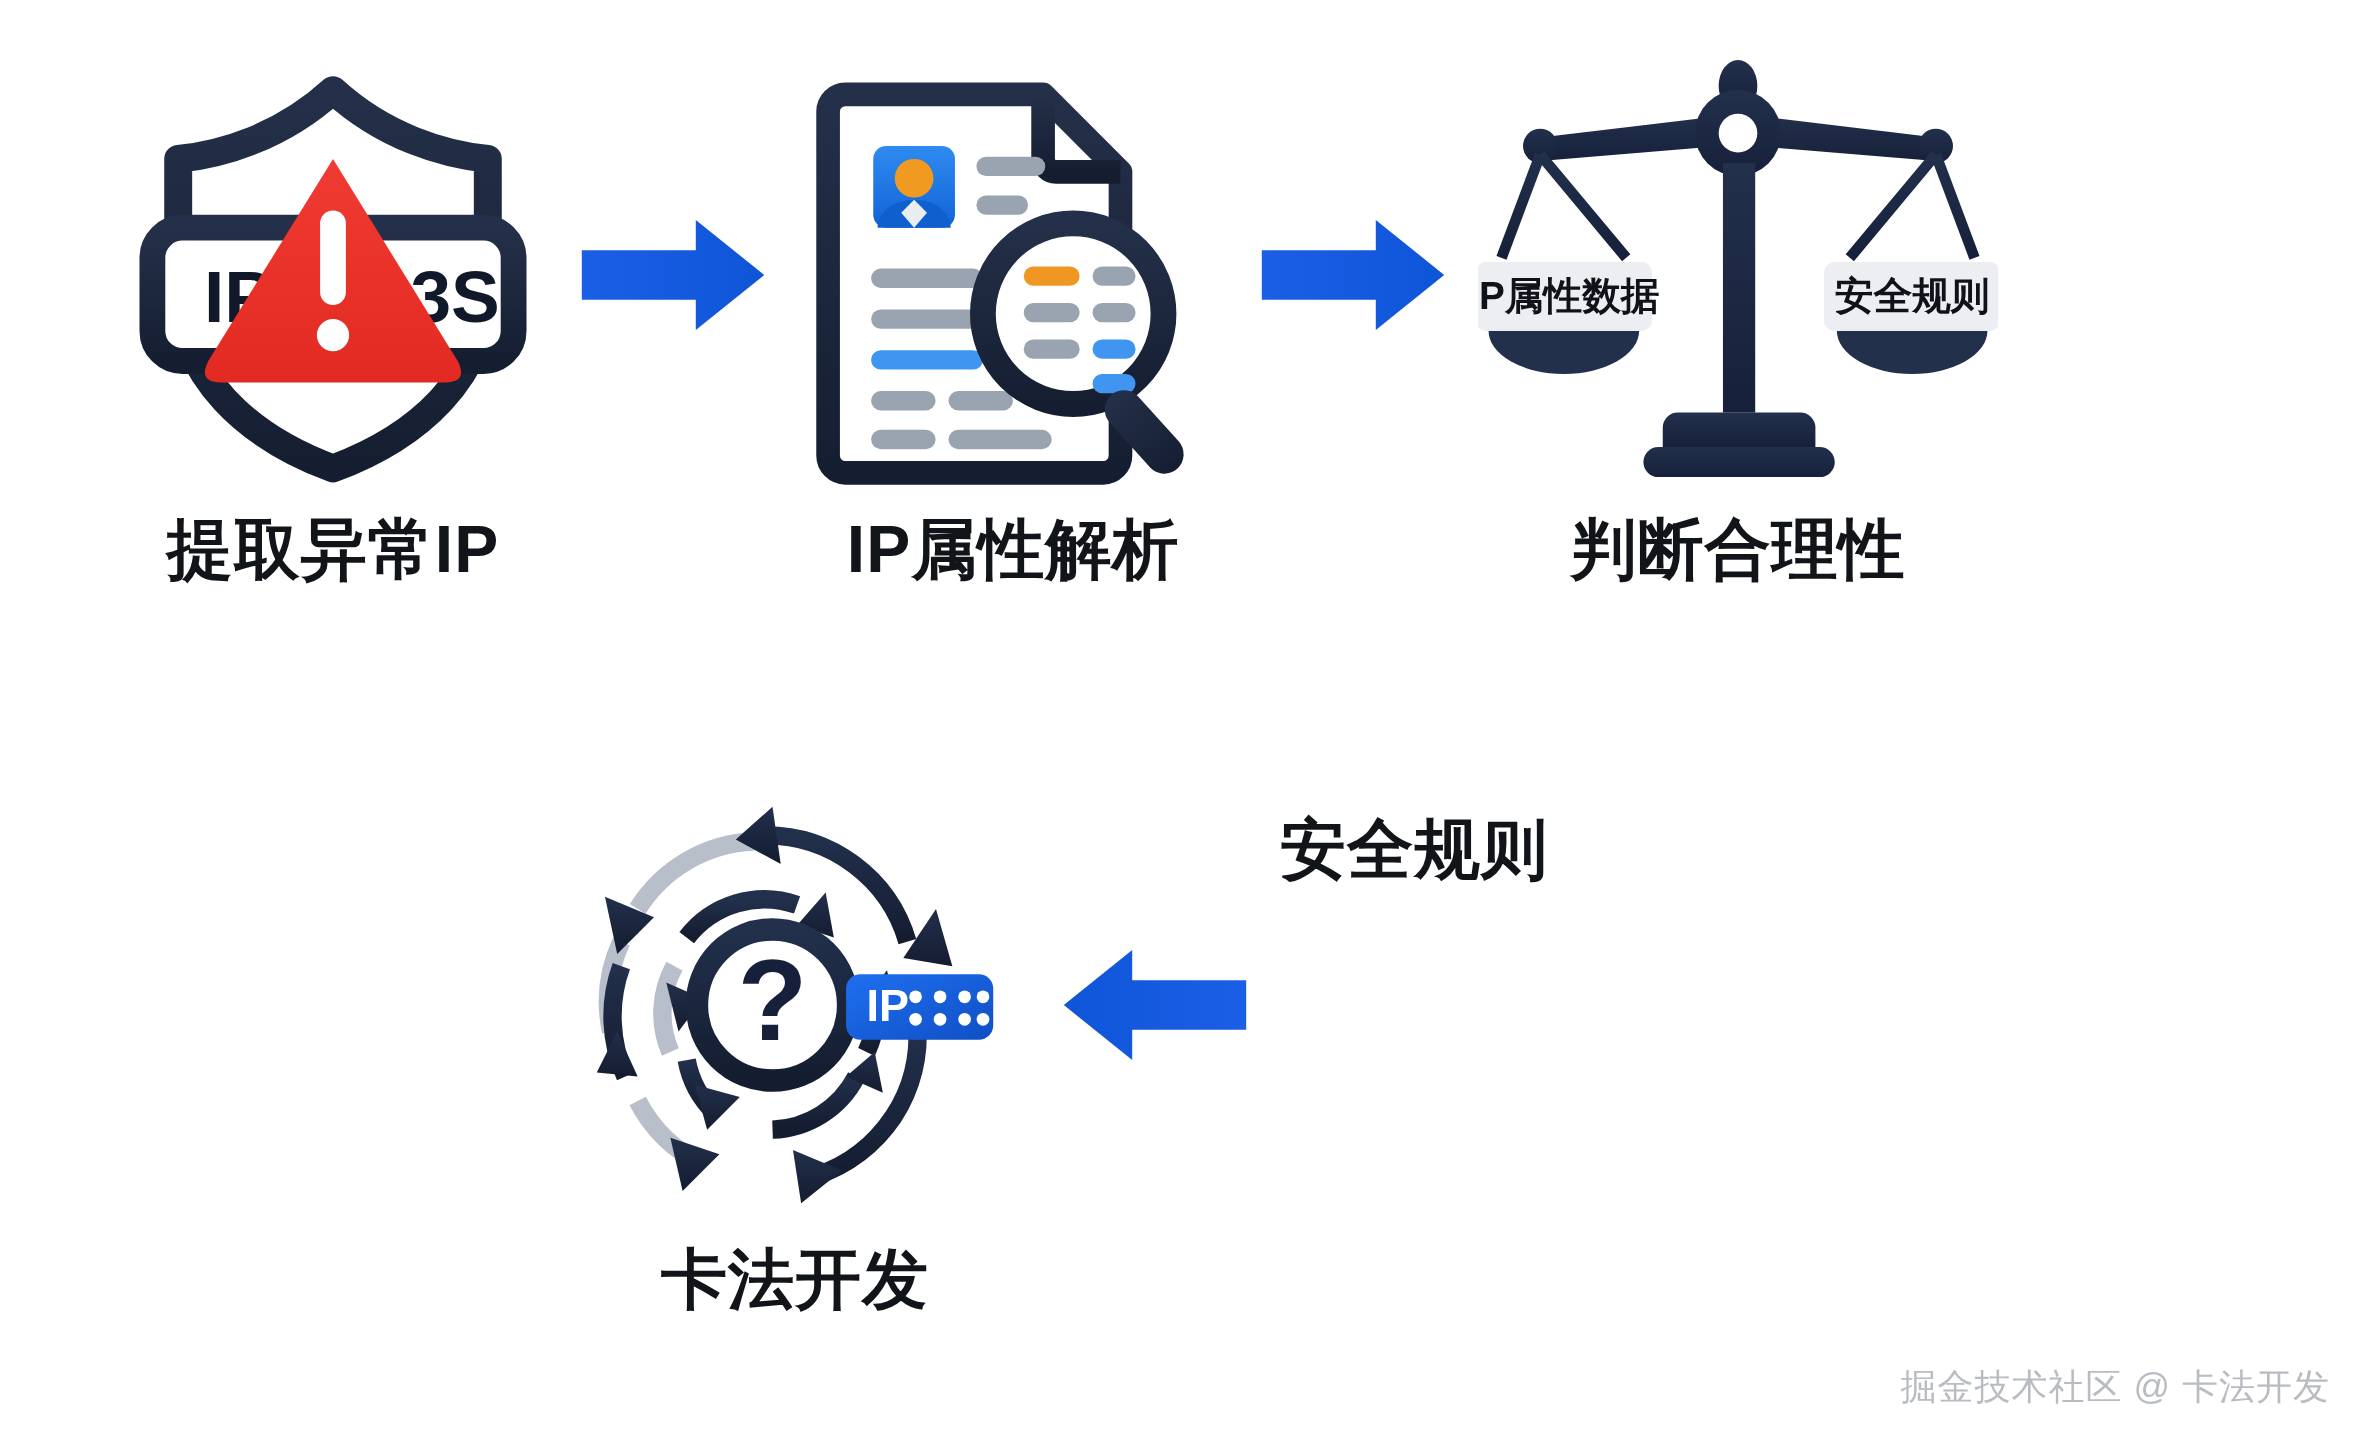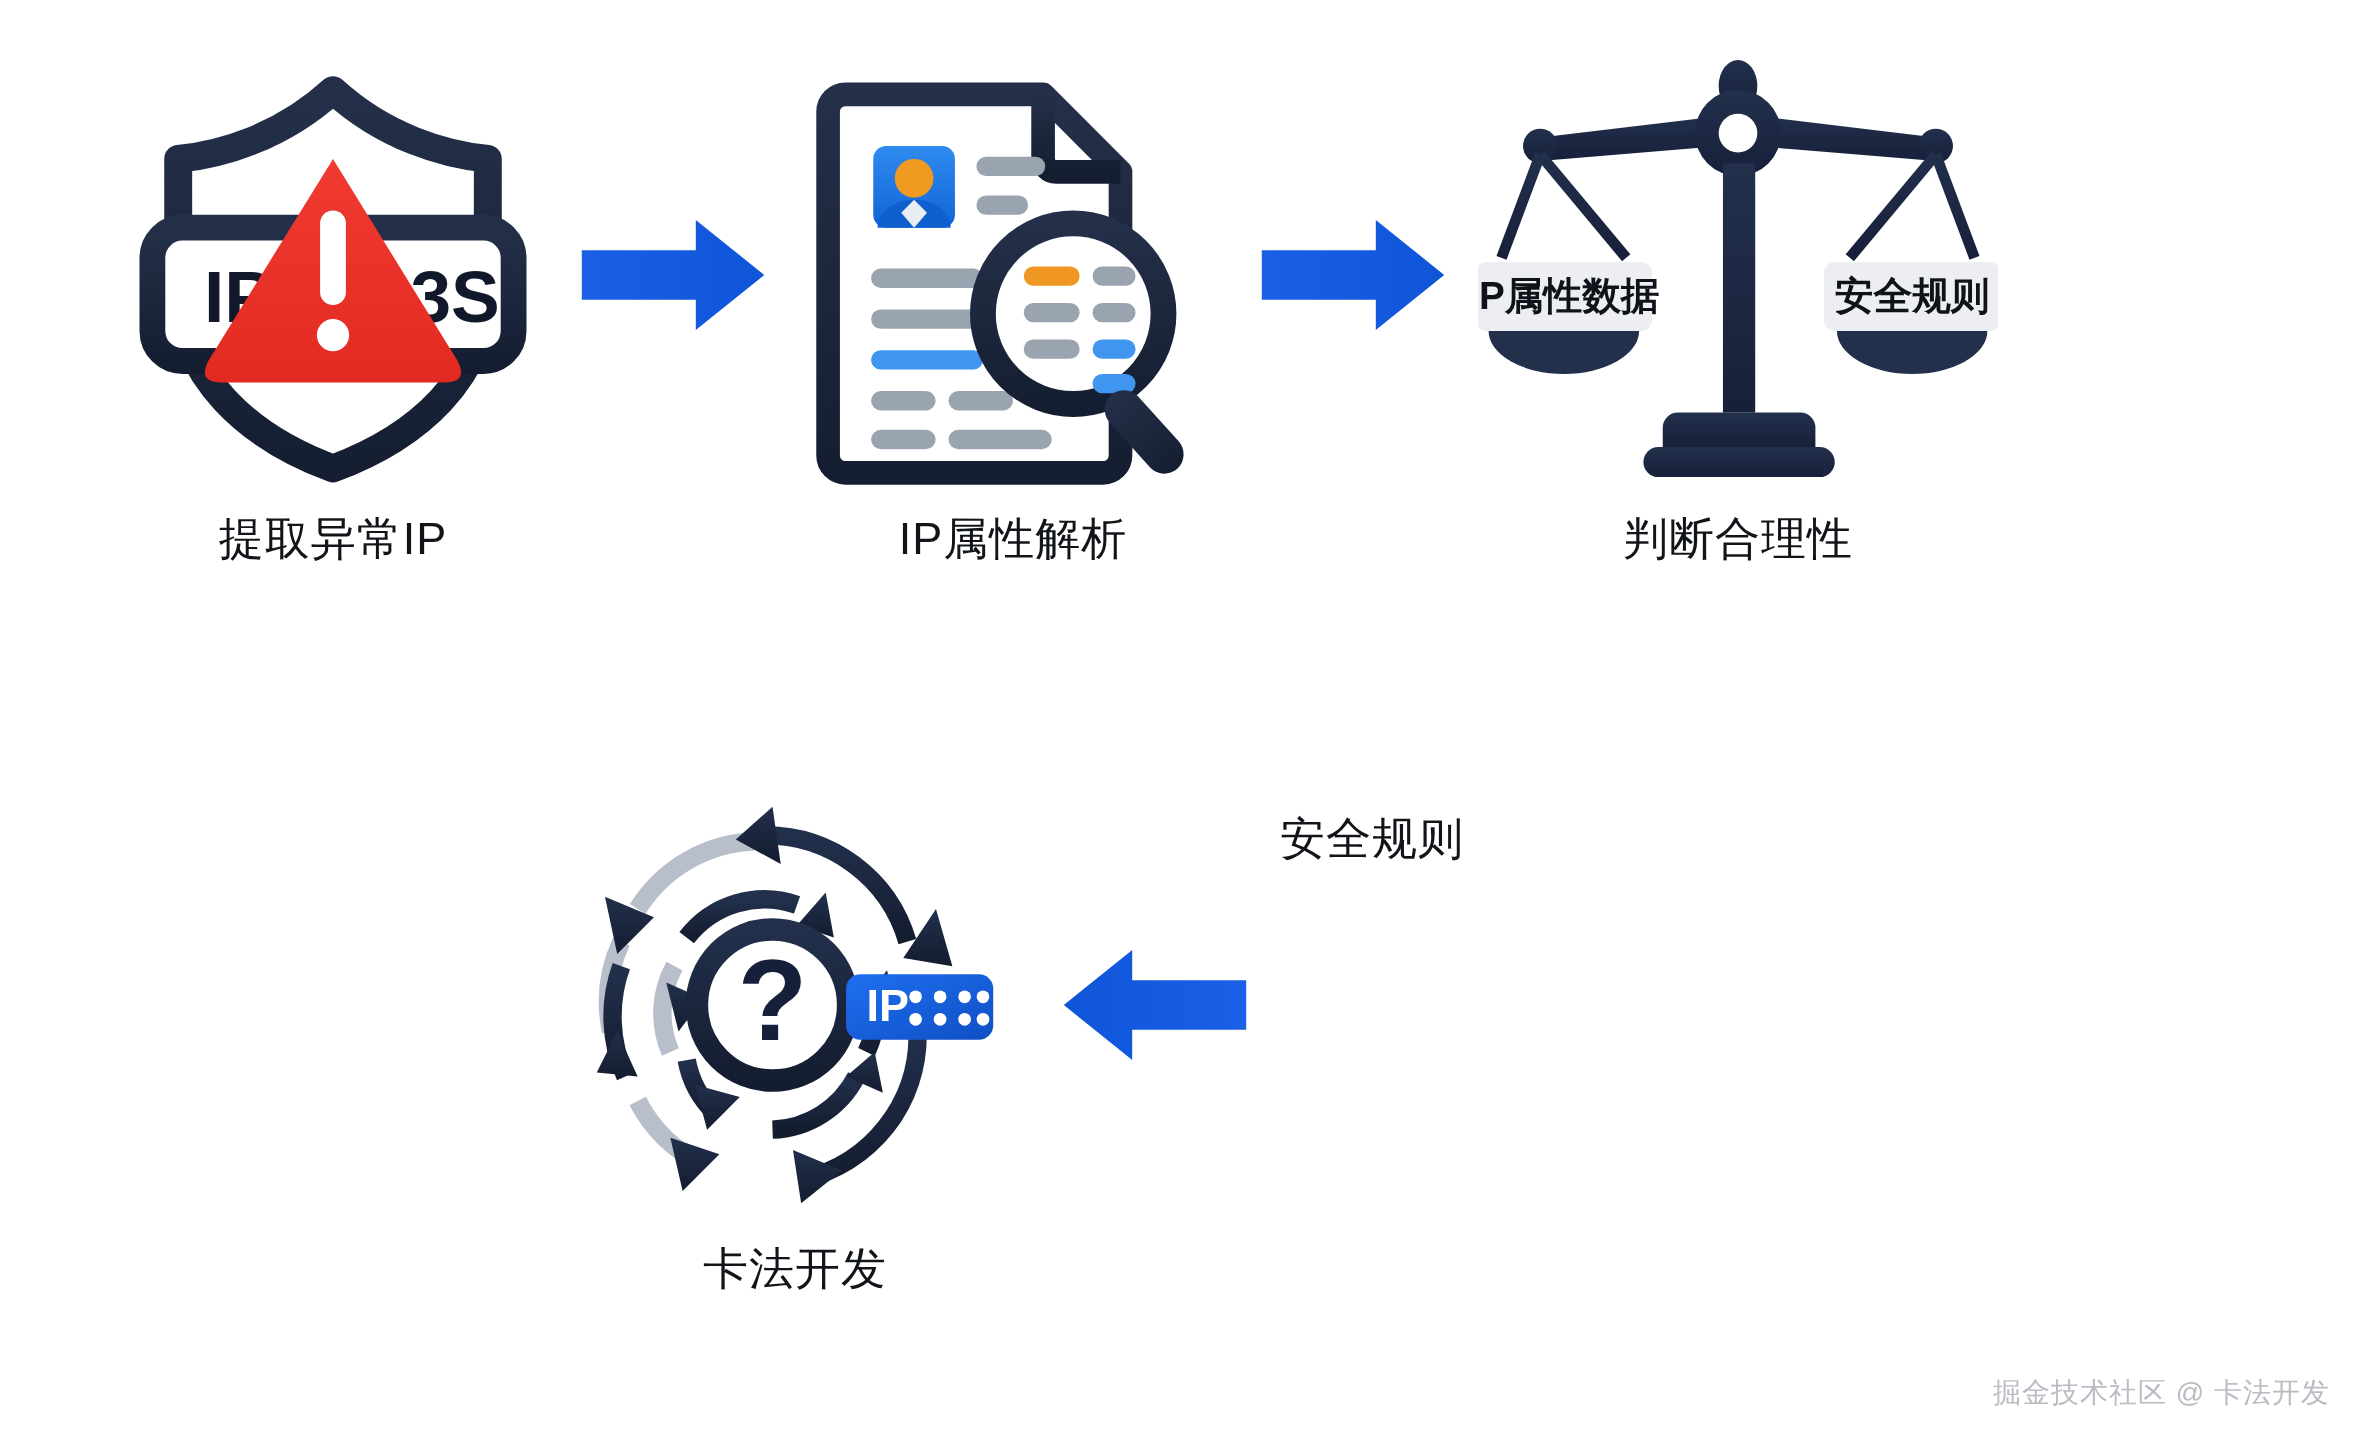--- a/index.html
+++ b/index.html
@@ -22,39 +22,39 @@
     display:flex;flex-direction:column;align-items:center;
     flex:0 0 auto;
   }
   .step-art{
     height:430px;width:430px;
     display:flex;align-items:center;justify-content:center;
     position:relative;
   }
   .step-label{
     margin-top:26px;
-    font-size:45px;
-    font-weight:400;
+    font-size:66px;
+    font-weight:700;
     color:#111418;
     letter-spacing:1px;
     white-space:nowrap;
     line-height:1;
   }
 
   
   .conn{
     flex:0 0 auto;
     display:flex;align-items:center;justify-content:center;
     height:430px;width:250px;
   }
 
   
   .watermark{
     position:absolute;right:34px;bottom:26px;
-    font-size:28px;color:#b9bcc2;letter-spacing:1px;
+    font-size:36px;color:#b9bcc2;letter-spacing:1px;
     white-space:nowrap;
   }
 
   
   .gap-left{width:118px;flex:0 0 auto;height:10px;}
   .gap-bottom-left{width:560px;flex:0 0 auto;height:10px;}
 </style>
 </head>
 <body>
 

